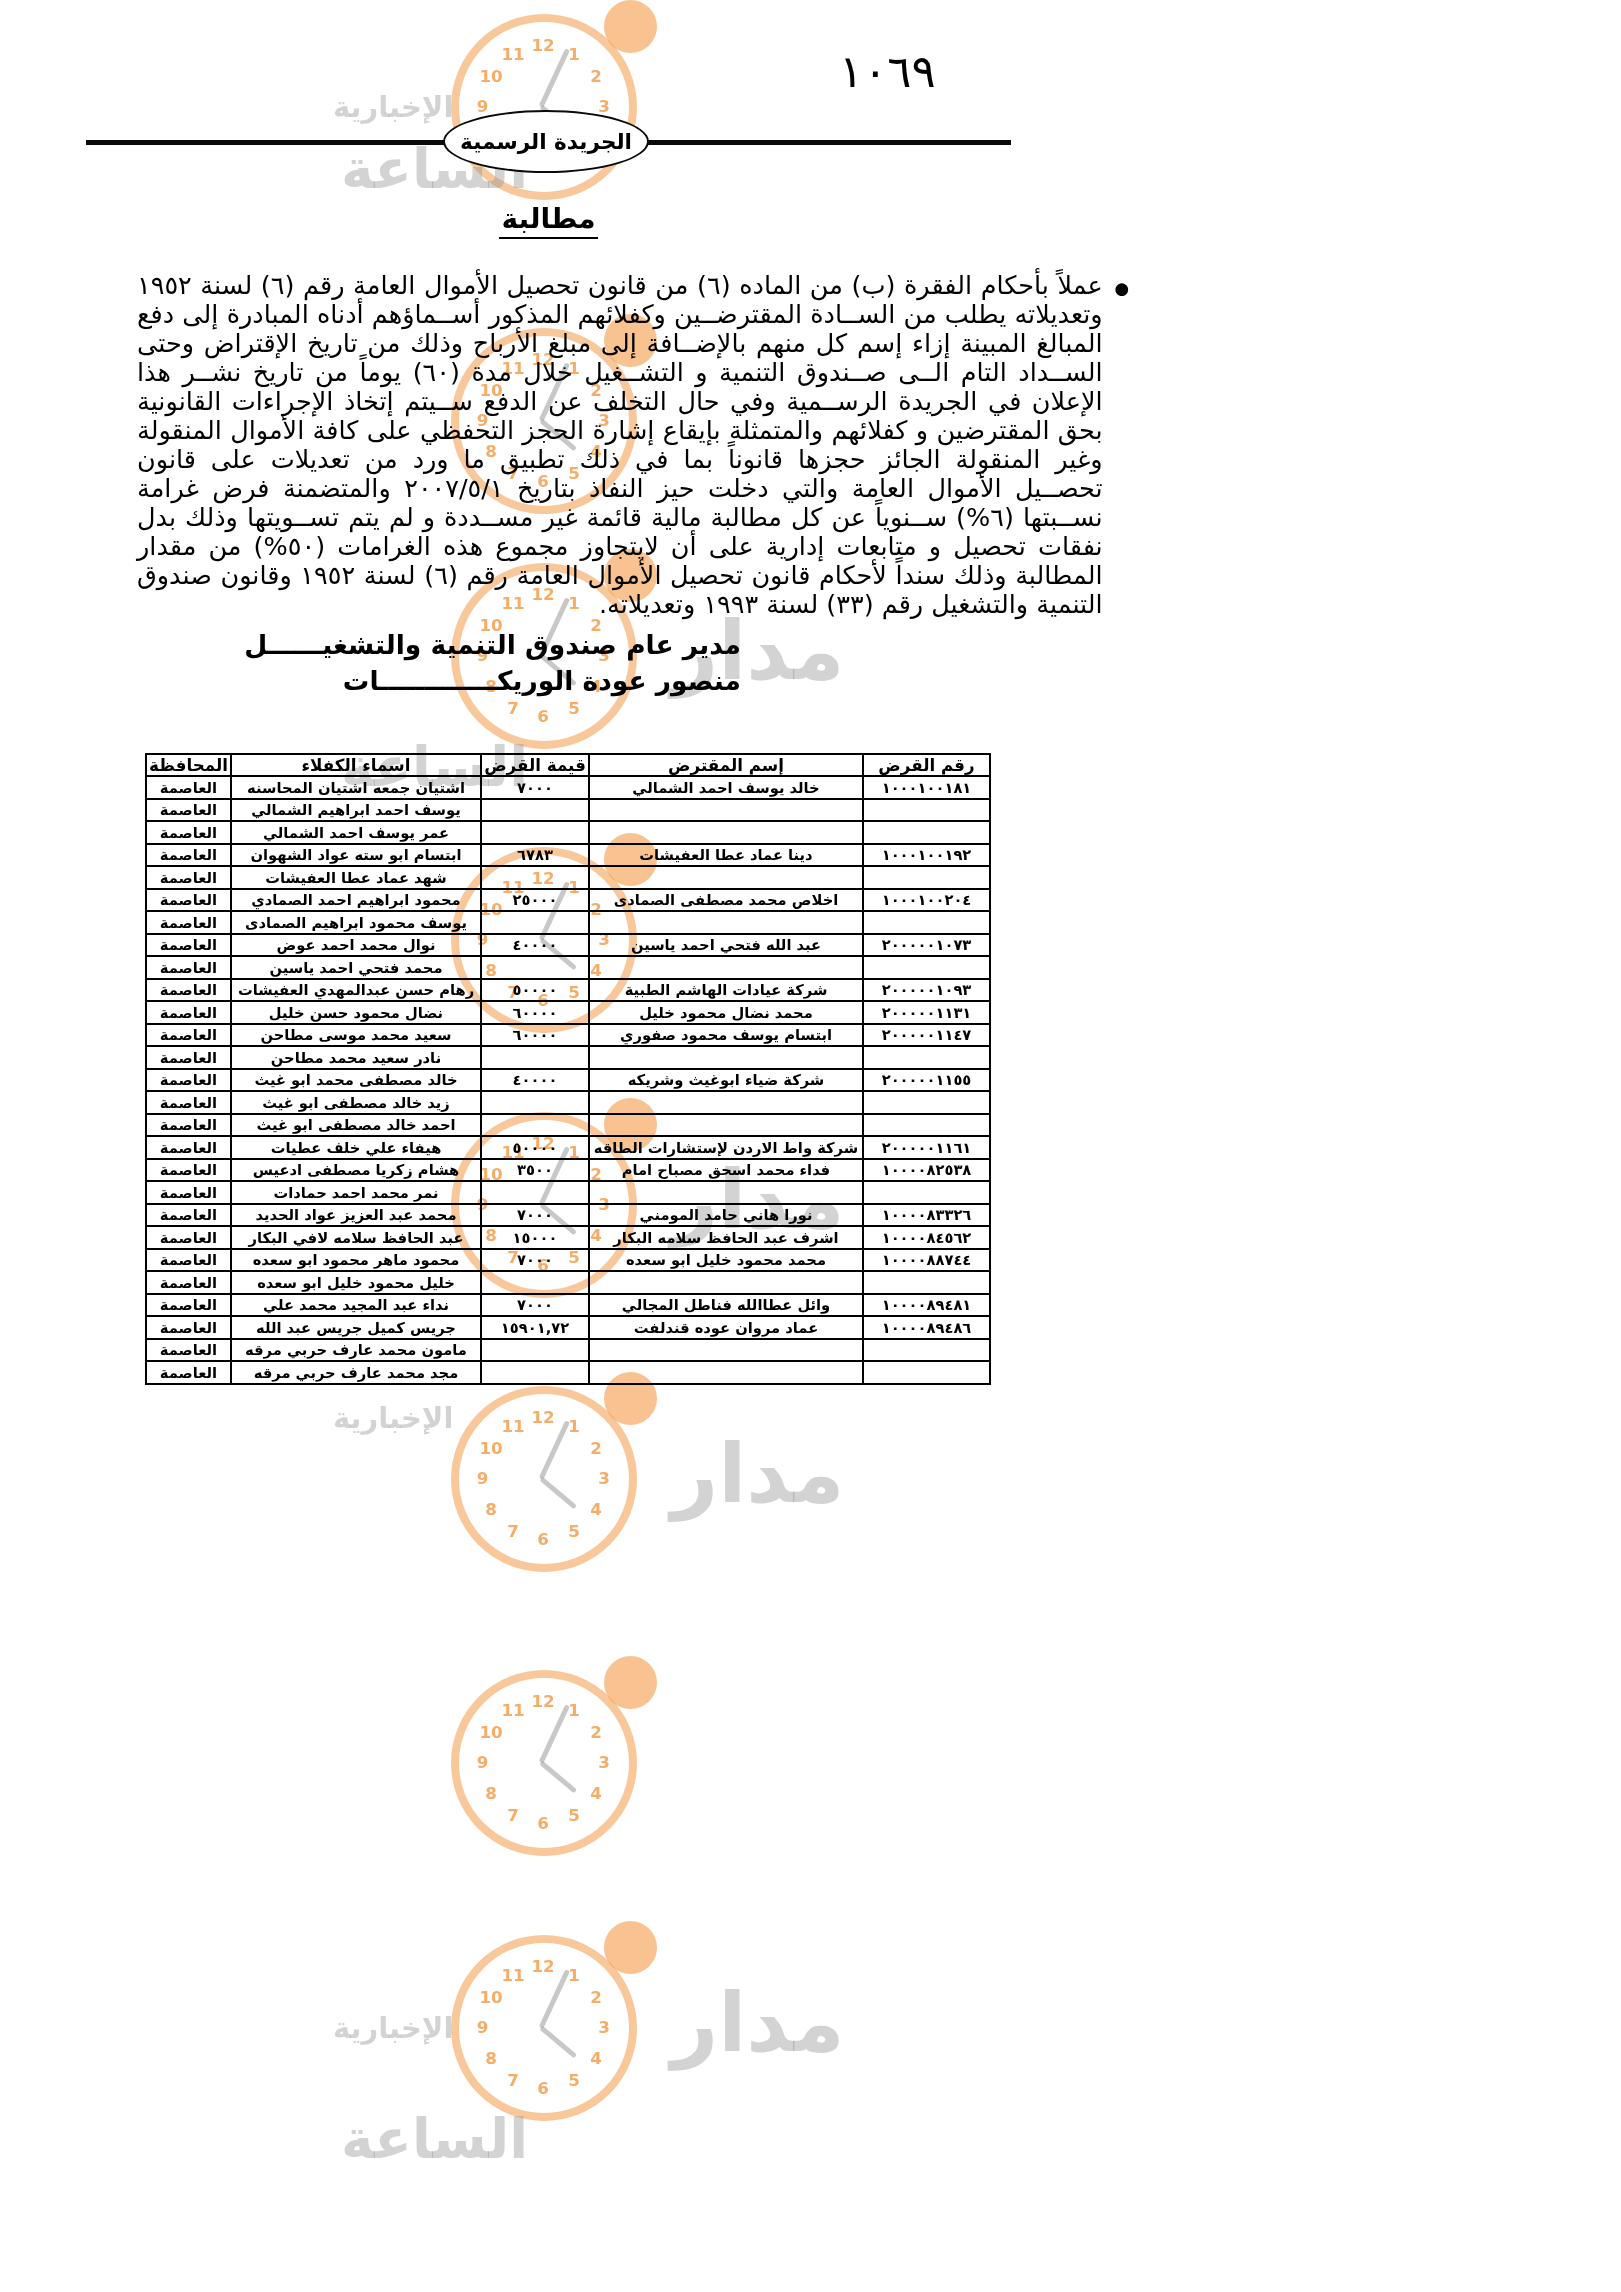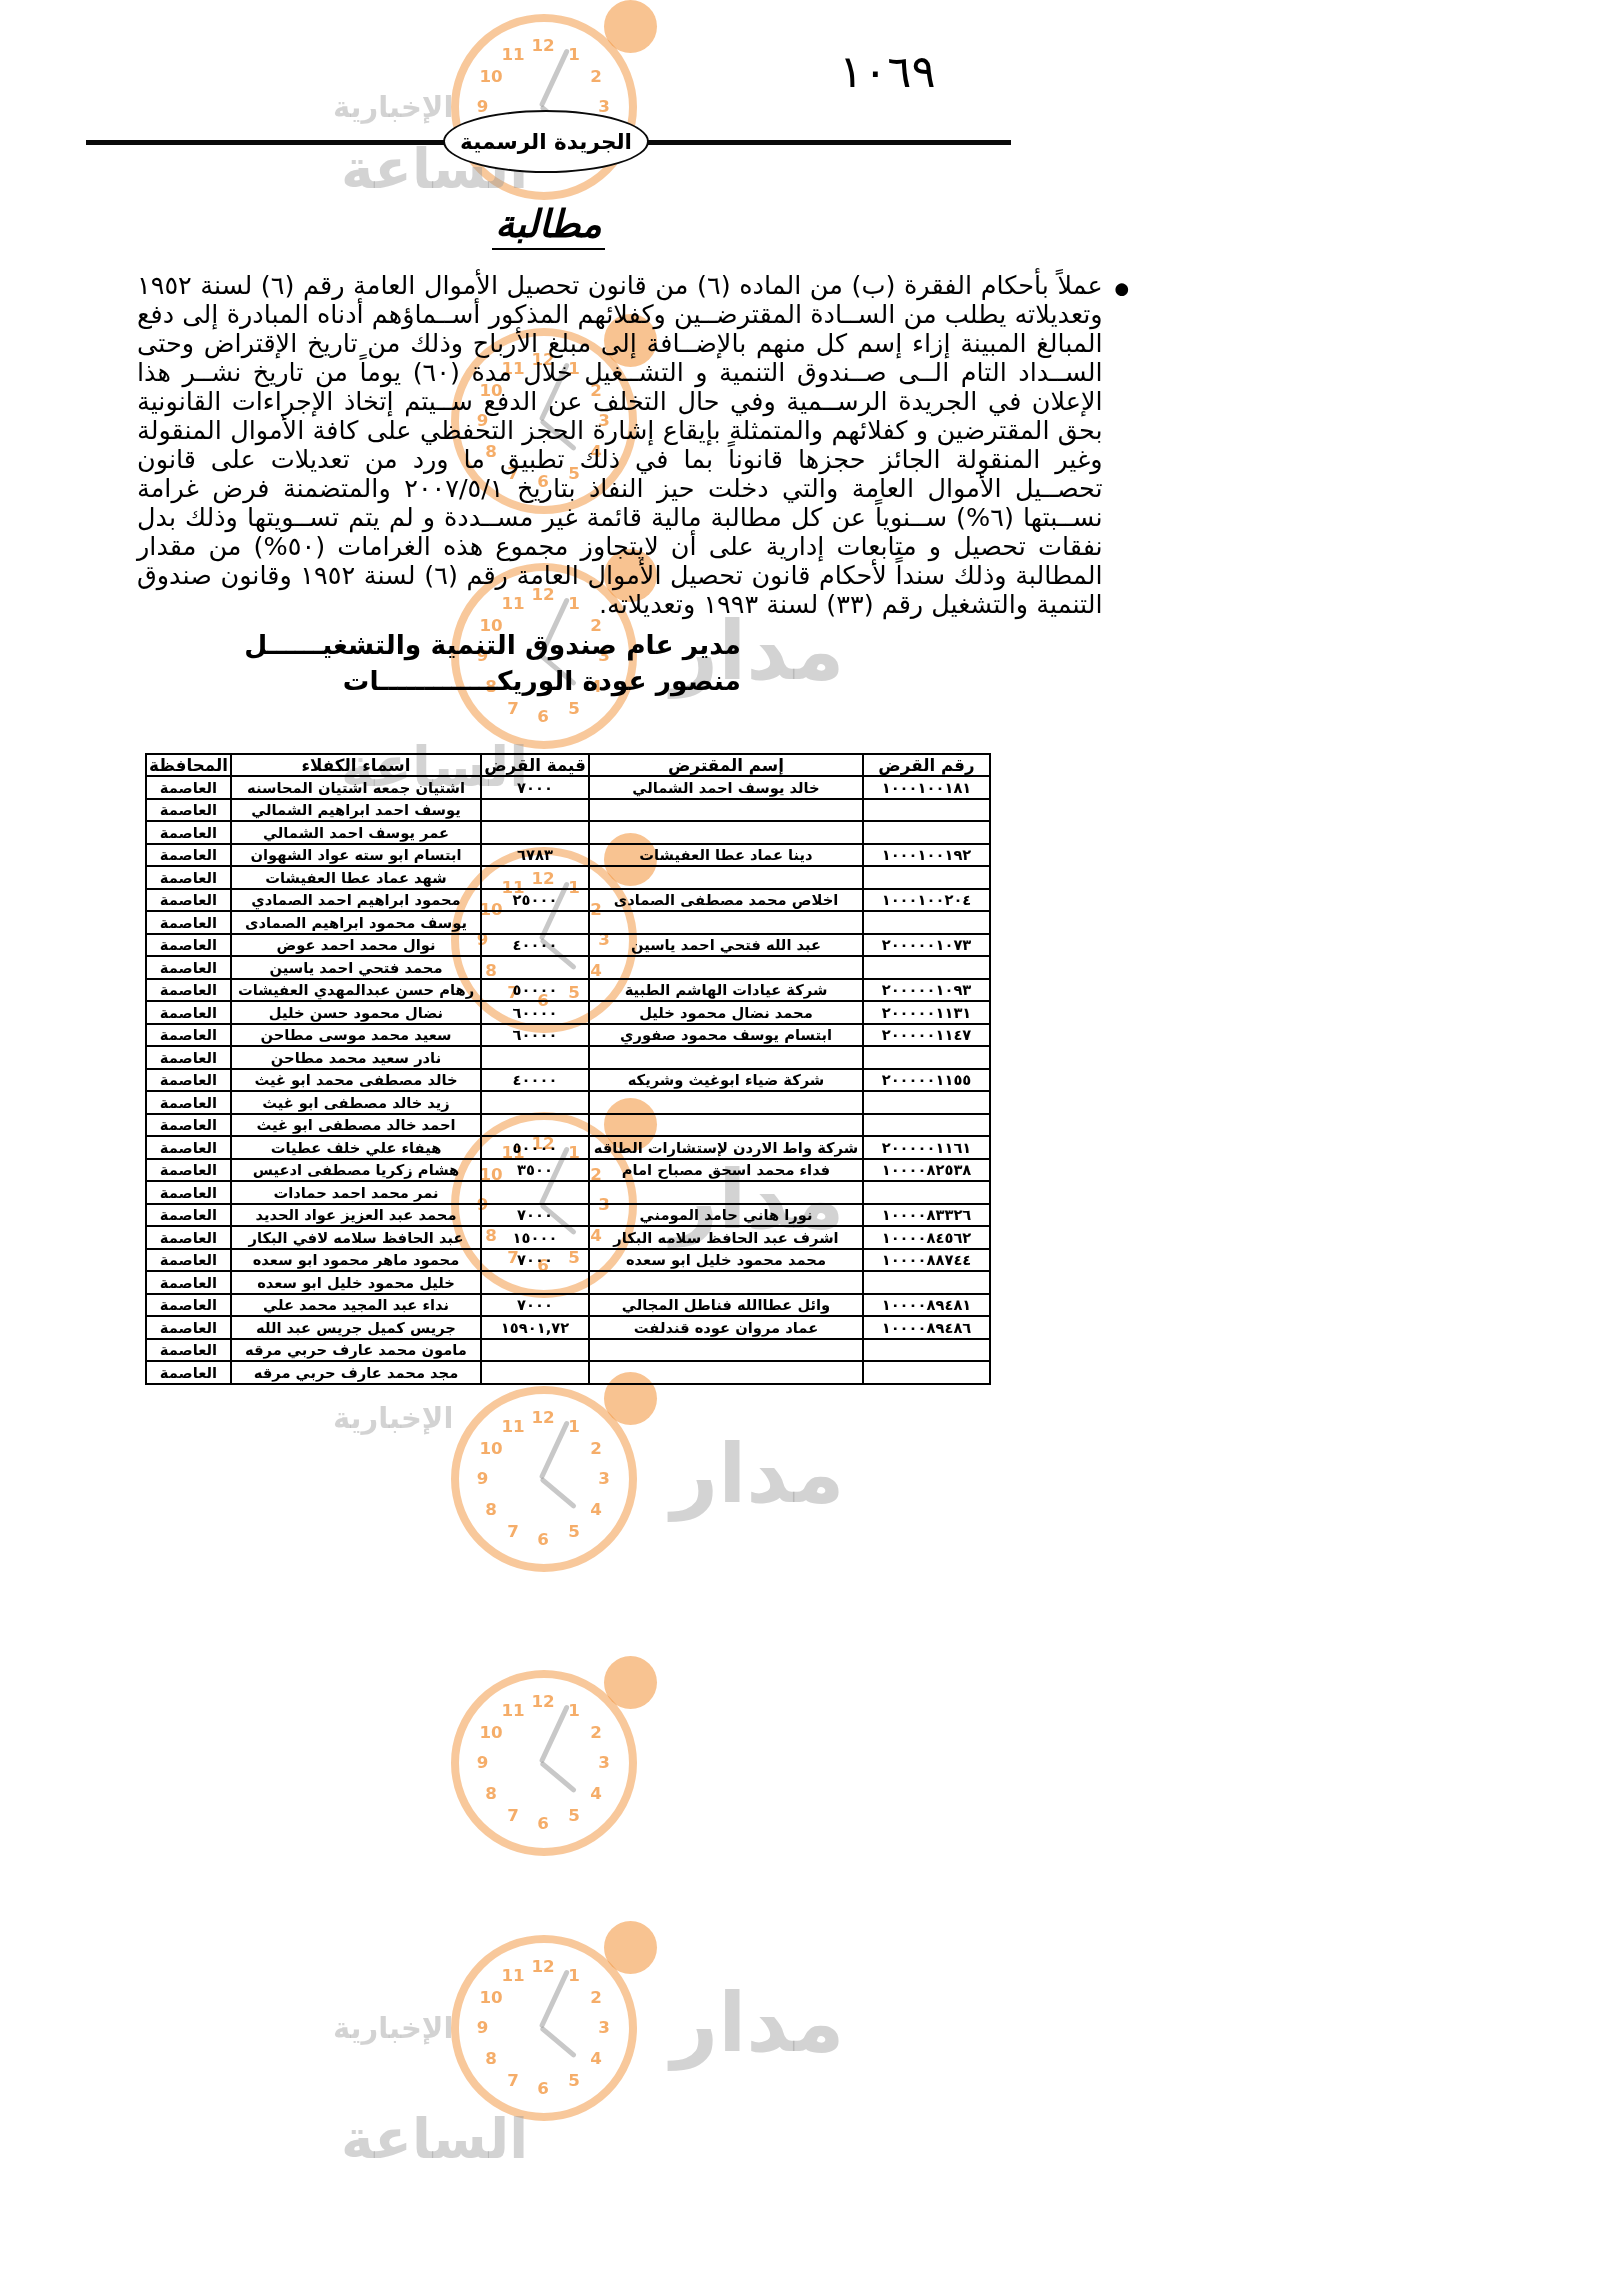--- a/index.html
+++ b/index.html
@@ -48,21 +48,21 @@
   }
   .gazette-oval {
     position: absolute; top: 110px; left: 443px; width: 206px; height: 63px;
     background: #fff; border: 2.9px solid #0a0a0a; border-radius: 50%;
     display: flex; align-items: center; justify-content: center; z-index: 3;
   }
   .gazette-name { font-size: 21.6px; font-weight: bold; }
 
   
   .doc-title-wrap { position: absolute; top: 202px; left: 86px; width: 925px; text-align: center; z-index: 2; }
-  .doc-title { font-size: 38px; font-weight: bold; border-bottom: 2.9px solid #000; padding: 0 2.9px 2px 2.9px; font-style: italic; }
+  .doc-title { font-size: 28px; font-weight: bold; border-bottom: 2.9px solid #000; padding: 0 2.9px 2px 2.9px; }
 
   
   .notice {
     position: absolute; top: 271px; left: 137px; width: 992px; z-index: 2;
     display: flex; gap: 11.8px;
   }
   .bullet { font-size: 16.7px; margin-top: 6.9px; flex: 0 0 auto; }
   .notice-body {
     flex: 1 1 auto;
     font-size: 25.5px; font-weight: normal; line-height: 29px;

